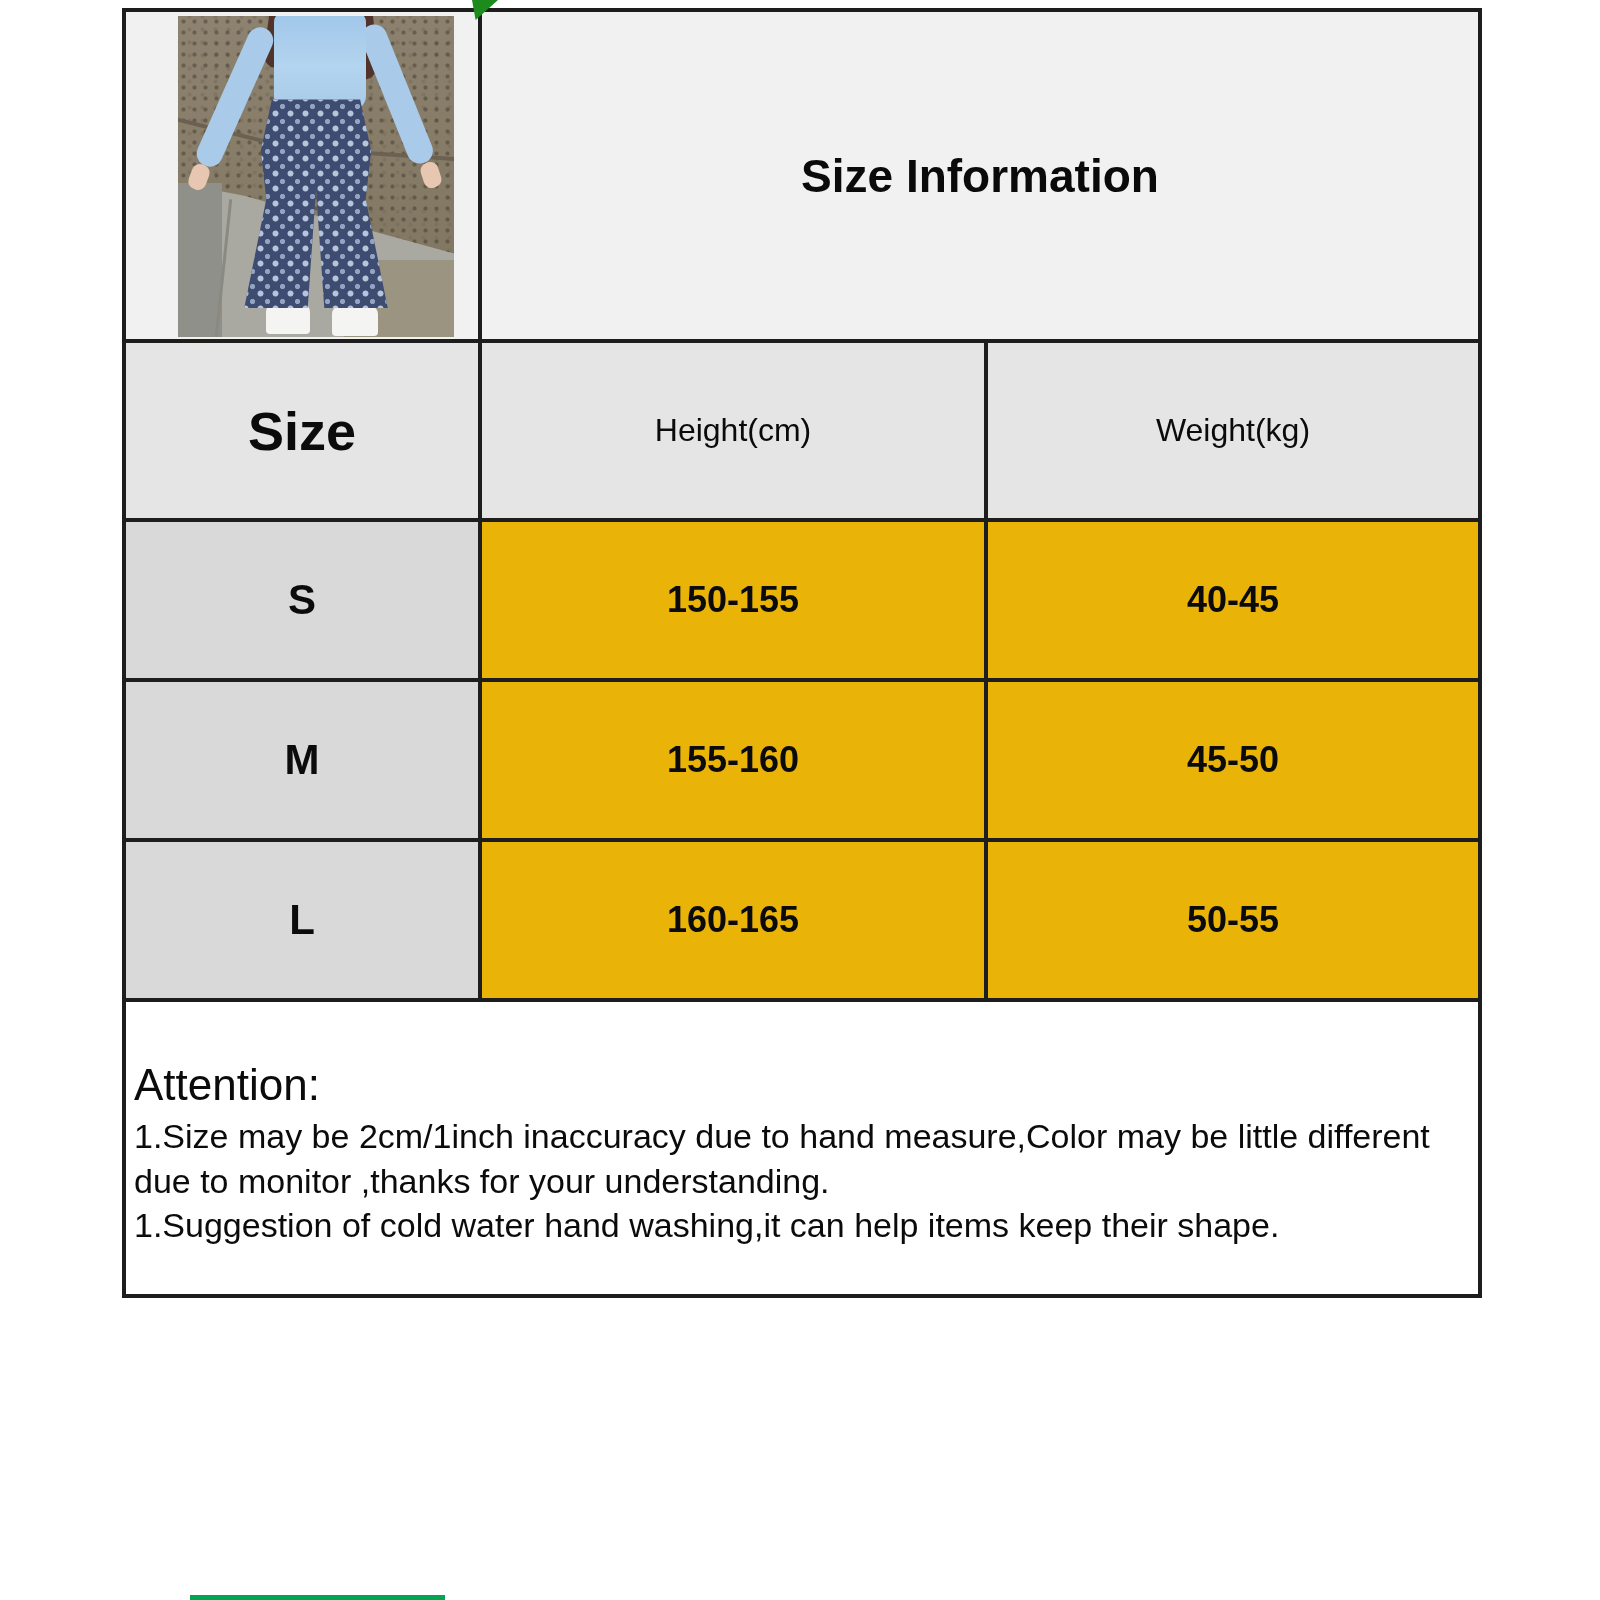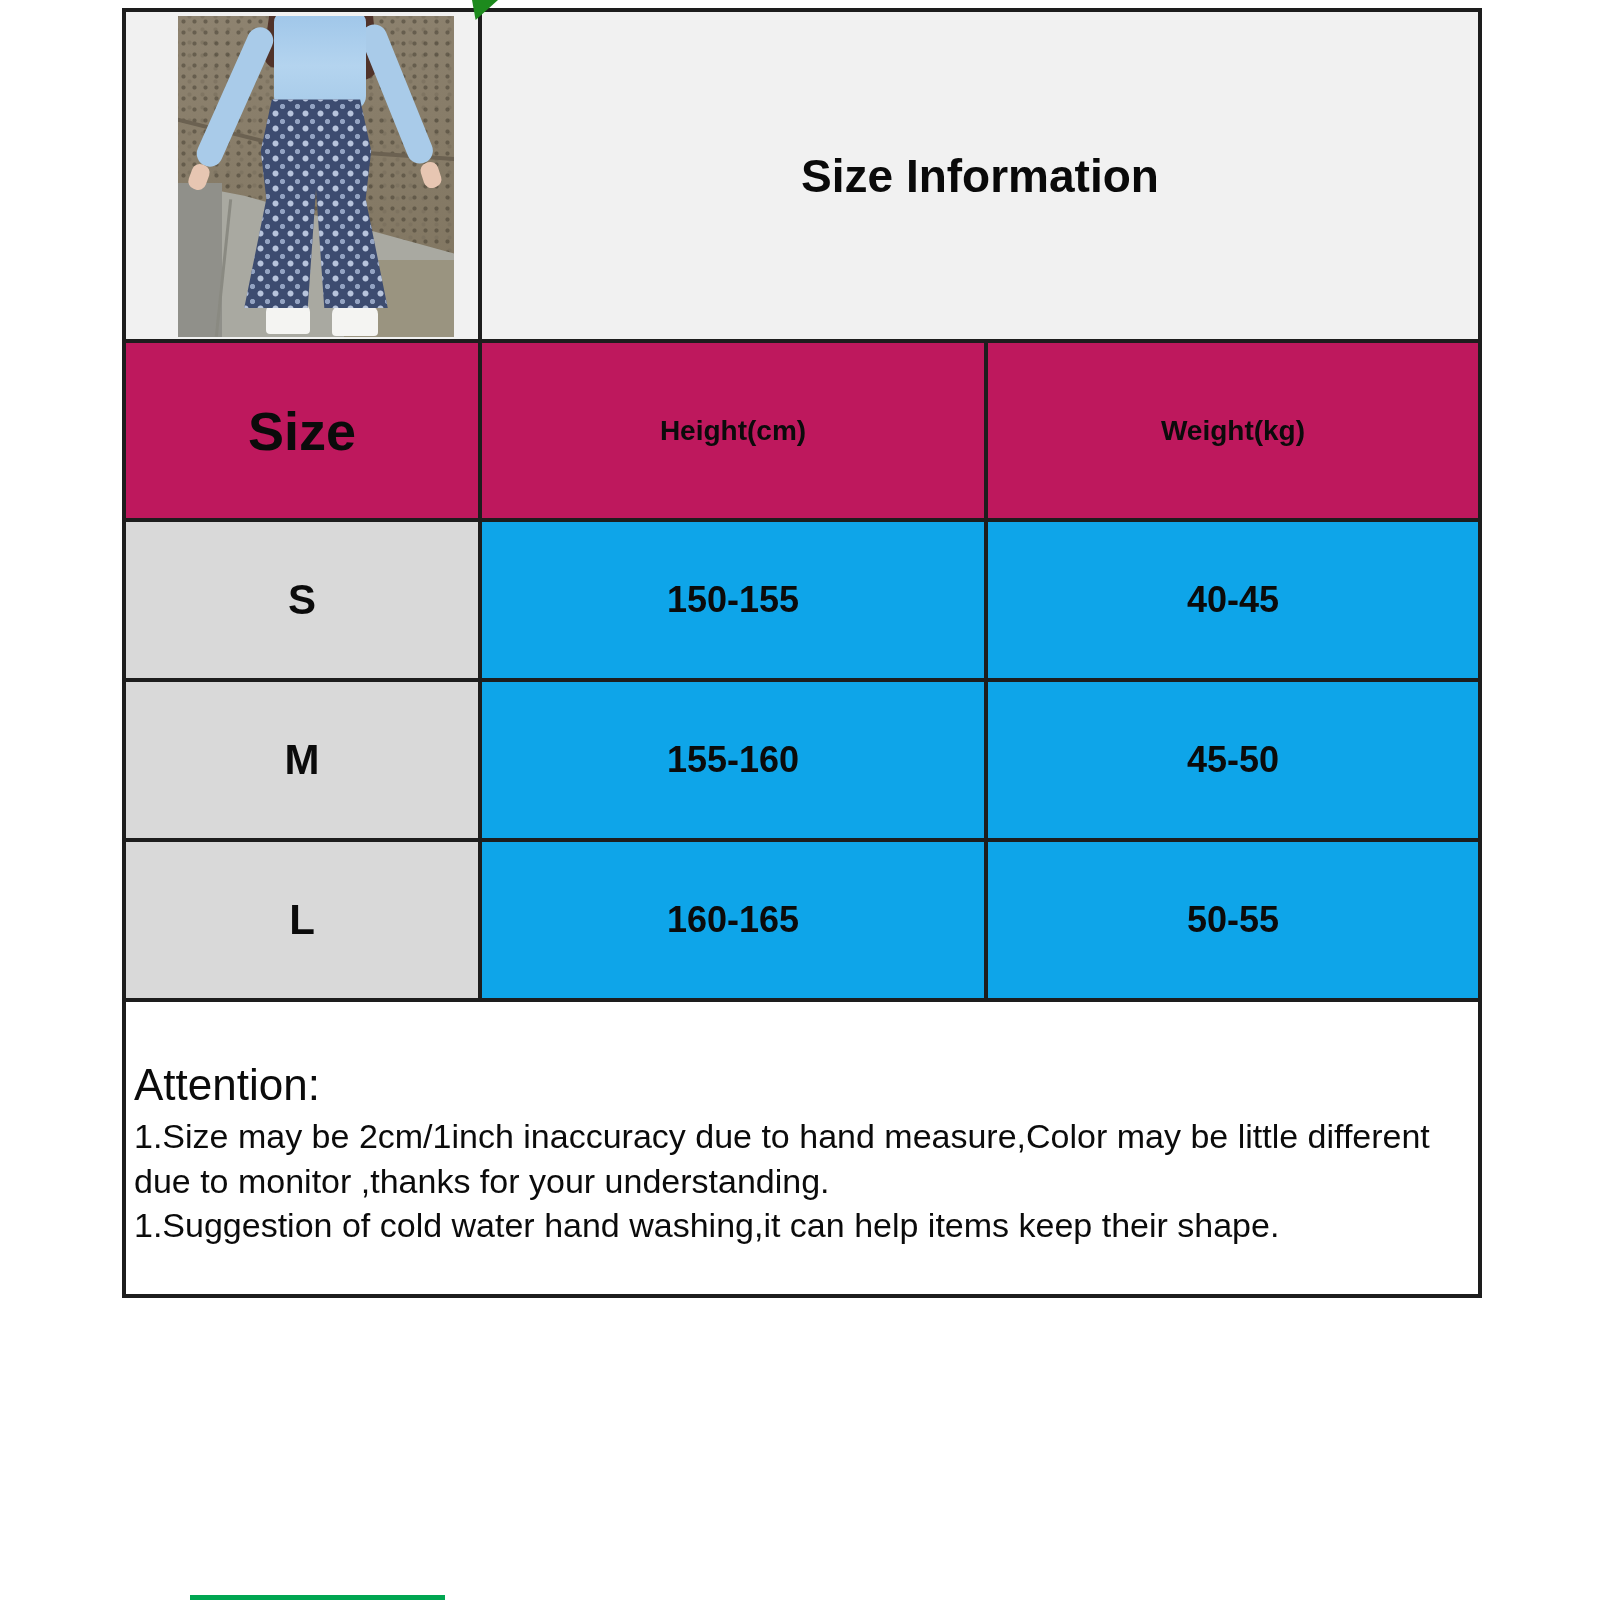--- a/index.html
+++ b/index.html
@@ -9,30 +9,30 @@
   }
   table.size-table{
     position:absolute;left:122px;top:8px;width:1356px;
     border-collapse:collapse;table-layout:fixed;
   }
   table.size-table td{
     border:4px solid #1d1d1d;text-align:center;vertical-align:middle;
     padding:0;overflow:hidden;
   }
   col.c1{width:356px;} col.c2{width:506px;} col.c3{width:494px;}
-  .cell-gray{background:#be185d;}
+  .cell-gray{background:#e5e5e5;}
   .photo-cell{height:327px;background:#f1f1f1;}
   .title-cell{background:#f1f1f1;}
   .page-title{font-size:46px;font-weight:700;letter-spacing:0px;color:#0a0a0a;}
   .header-row td{height:175px;}
   .hdr-size{font-size:54px;font-weight:700;}
-  .hdr{font-size:28px;font-weight:700;}
+  .hdr{font-size:32px;font-weight:400;}
   .data-row td{height:156px;}
   .size-label{font-size:42px;font-weight:700;background:#d9d9d9;}
-  .val{font-size:36px;font-weight:700;background:#0ea5e9;}
+  .val{font-size:36px;font-weight:700;background:#eab308;}
   .attention-cell{background:#ffffff;height:292px;vertical-align:top;}
   .attention-inner{padding:8px 10px 0 8px;text-align:left;}
   .att-heading{font-size:44px;font-weight:400;line-height:1.32;}
   .att-line{font-size:34px;font-weight:400;line-height:1.32;}
   
   .green-flag{
     position:absolute;left:472px;top:0px;width:26px;height:20px;
     background:#1d8a1d;clip-path:polygon(0 0,100% 0,14% 100%);z-index:5;
   }
   .green-bottom-bar{

